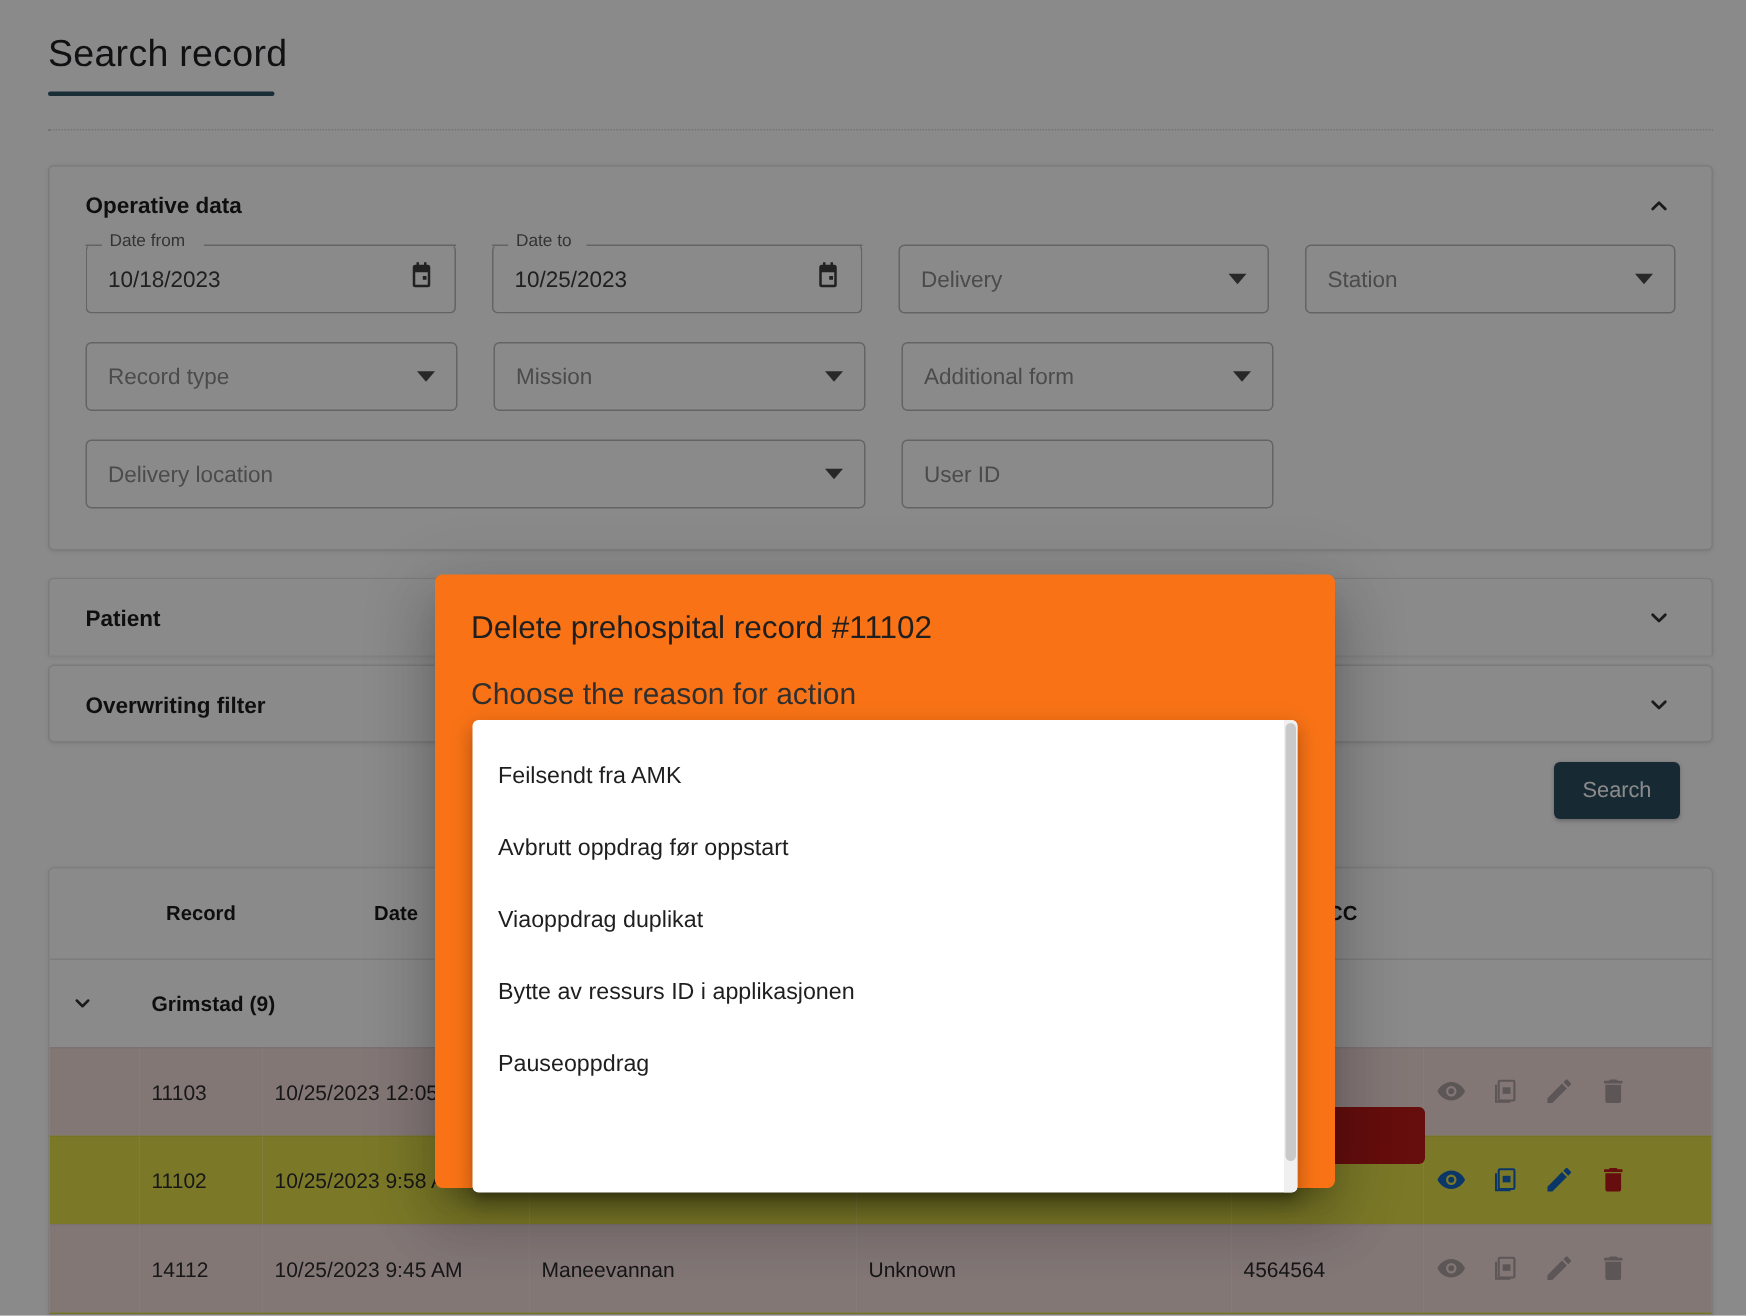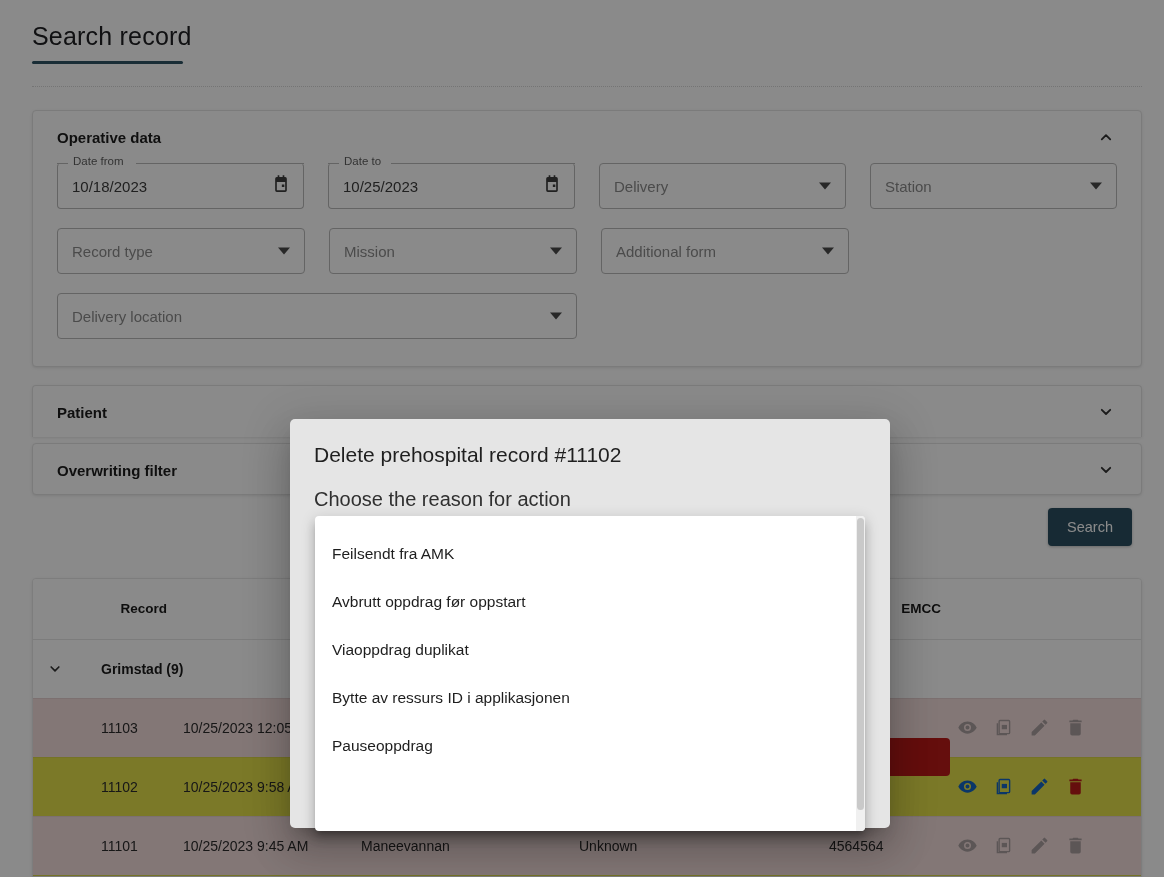--- a/index.html
+++ b/index.html
@@ -83,21 +83,21 @@
     border-right: 6px solid transparent; border-top: 7px solid #4a4a4a;
   }
   .cal-ico { position: absolute; right: 12px; top: 50%; transform: translateY(-50%); }
 
   
   #patient-card  { top: 385px; height: 52px; border-radius: 4px 4px 0 0; border-bottom: none;}
   #overwrite-card{ top: 443px; height: 52px; }
 
   
   .search-btn {
-    position: absolute; right: 32px; top: 508px;
+    position: absolute; right: 44px; top: 508px;
     background: #2b4e60; color: #fff; border: none; border-radius: 4px;
     width: 84px; height: 38px; font-size: 14.5px; font-family: inherit;
     cursor: pointer; box-shadow: 0 1px 3px rgba(0,0,0,.25);
   }
 
   
   .danger-btn {
     position: absolute; left: 862px; top: 738px;
     width: 88px; height: 38px; background: #bb1a18;
     border: none; border-radius: 4px; color: #fff; font-size: 14px;
@@ -106,21 +106,21 @@
   }
 
   
   #results {
     position: absolute; left: 32px; top: 578px; width: 1110px; height: 299px;
     background: #fff; border: 1px solid #e7e7e7; border-radius: 4px 4px 0 0;
     box-shadow: 0 1px 3px rgba(0,0,0,.10); overflow: hidden;
   }
   table { width: 100%; border-collapse: collapse; table-layout: fixed; }
   thead th {
-    text-align: right; font-size: 13.5px; font-weight: bold; color: #1b1b1b;
+    text-align: center; font-size: 13.5px; font-weight: bold; color: #1b1b1b;
     height: 60px; padding: 0 8px; border-bottom: 1px solid #e6e6e6;
     background: #fff;
   }
   td {
     font-size: 14px; color: #2c2c2c; height: 59px; padding: 0 8px;
     border-bottom: 1px solid rgba(0,0,0,.05);
   }
   .c-exp    { width: 60px; }
   .c-record { width: 82px; }
   .c-date   { width: 178px; }
@@ -135,25 +135,24 @@
 
   .exp-btn { display:flex; align-items:center; justify-content:center; width:28px;height:28px; }
 
   .actions { display: flex; align-items: center; gap: 14px; }
   .icon-btn { width: 22px; height: 22px; display: block; cursor: pointer; }
   .icon-btn svg { display: block; }
 
   
   #modal {
     position: absolute; left: 290px; top: 383px; width: 600px; height: 409px;
-    background: #e5e5e5; border-radius: 5px; z-index: 120;
+    background: #f97316; border-radius: 5px; z-index: 120;
     box-shadow: 0 11px 15px -7px rgba(0,0,0,.2),
                 0 24px 38px 3px rgba(0,0,0,.14),
                 0 9px 46px 8px rgba(0,0,0,.12);
-    margin-top: 36px;
   }
   .modal-title {
     font-size: 21px; color: #1f1f1f; padding: 22px 24px 0 24px; line-height: 1.3;
   }
   .modal-sub {
     font-size: 20px; color: #303030; padding: 20px 24px 0 24px;
   }
 
   #option-panel {
     position: absolute; left: 25px; top: 97px; width: 550px; height: 315px;
@@ -247,20 +246,23 @@
         <div class="fld w248">
           <span>Additional form</span>
           <span class="caret"></span>
         </div>
       </div>
 
       <div class="frow">
         <div class="fld w520">
           <span>Delivery location</span>
           <span class="caret"></span>
+        </div>
+        <div class="fld w248">
+          <span>User ID</span>
         </div>
       </div>
 
     </div>
   </div>
 
   <div class="card" id="patient-card">
     <div class="card-head">
       <span class="ttl">Patient</span>
       <span class="chev">
@@ -383,21 +385,21 @@
                   <svg width="21" height="21" viewBox="0 0 24 24" fill="#bb1a18">
                     <path d="M6 19a2 2 0 0 0 2 2h8a2 2 0 0 0 2-2V7H6v12zM19 4h-3.5l-1-1h-5l-1 1H5v2h14V4z"></path>
                   </svg>
                 </span>
             </div>
           </td>
         </tr>
 
         <tr class="r-mauve">
           <td></td>
-          <td>11101</td>
+          <td>14112</td>
           <td>10/25/2023 9:45 AM</td>
           <td>Maneevannan</td>
           <td>Unknown</td>
           <td>4564564</td>
           <td>
             <div class="actions">
               <span class="icon-btn">
                   <svg width="21" height="21" viewBox="0 0 24 24" fill="#6f6f6f" opacity=".55">
                     <path d="M12 5C6.5 5 2.7 9.1 1.5 12 2.7 14.9 6.5 19 12 19s9.3-4.1 10.5-7C21.3 9.1 17.5 5 12 5zm0 11a4 4 0 1 1 0-8 4 4 0 0 1 0 8zm0-6.3a2.3 2.3 0 1 0 0 4.6 2.3 2.3 0 0 0 0-4.6z"></path>
                   </svg>

